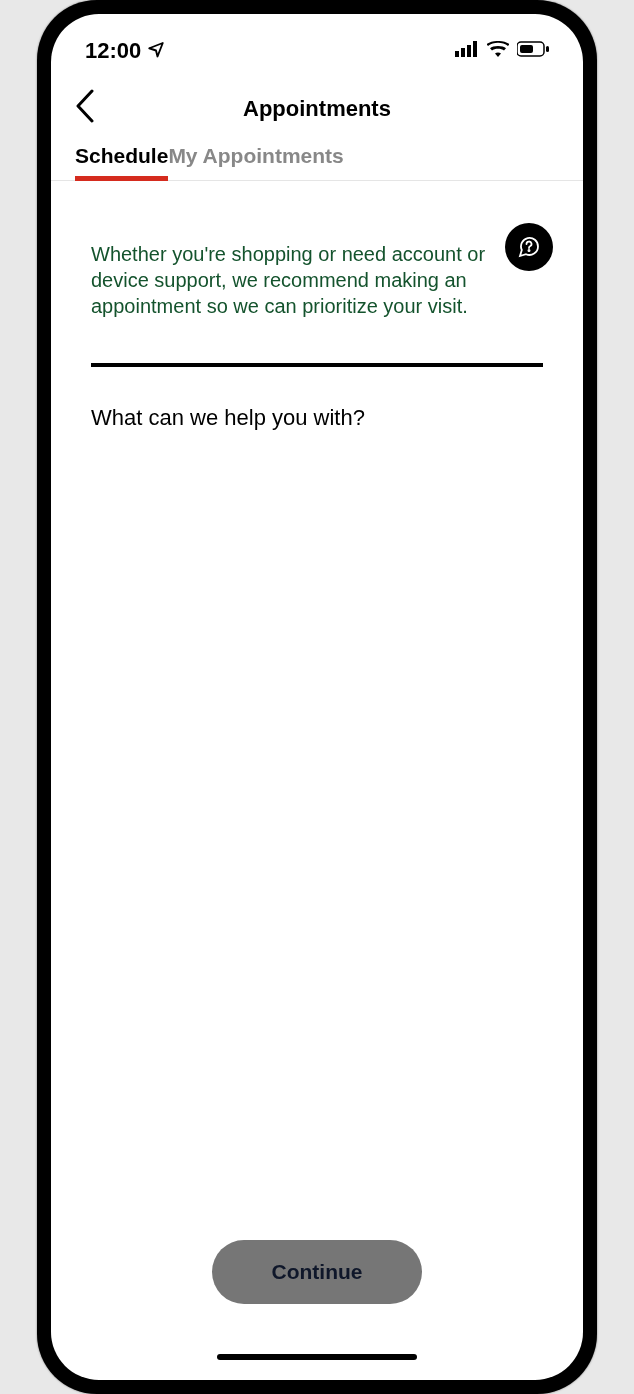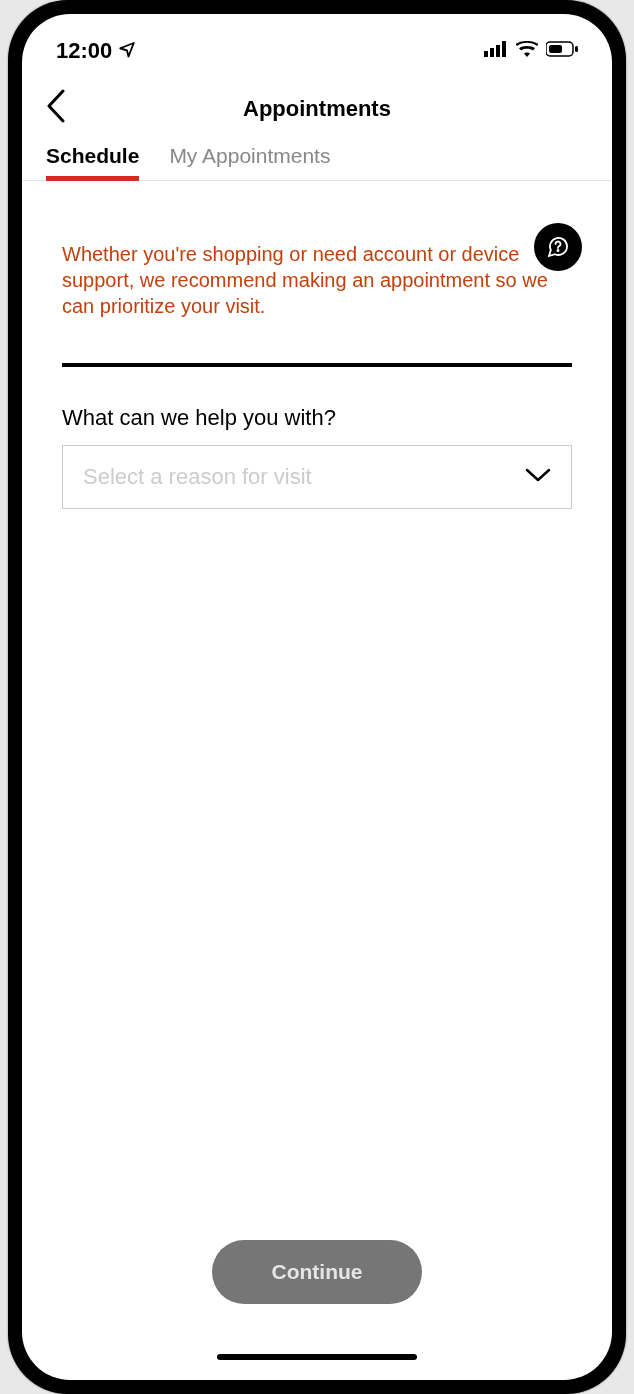--- a/index.html
+++ b/index.html
@@ -4,21 +4,21 @@
 <style>
   * { box-sizing: border-box; margin: 0; padding: 0; }
   body {
     background: #e8e8e8;
     font-family: -apple-system, BlinkMacSystemFont, "Helvetica Neue", Arial, sans-serif;
     display: flex;
     justify-content: center;
     padding: 0;
   }
   .device {
-    width: 618px;
+    width: 560px;
     height: 1394px;
     background: #000;
     border-radius: 60px;
     padding: 14px;
     position: relative;
     box-shadow: 0 0 2px rgba(0,0,0,0.5);
   }
   .screen {
     width: 100%;
     height: 100%;
@@ -61,27 +61,26 @@
     top: 50%;
     transform: translateY(-50%);
   }
   .nav-title {
     font-size: 22px;
     font-weight: 800;
     color: #000;
   }
   .tabs {
     display: flex;
-    gap: 30px;
     padding: 0 24px;
     border-bottom: 1px solid #e5e5e5;
   }
   .tab {
     font-size: 21px;
-    font-weight: 400;
+    font-weight: 700;
     color: #888;
     padding: 2px 0 12px 0;
     position: relative;
   }
   .tab.active {
     color: #000;
     font-weight: 700;
   }
   .tab.active::after {
     content: "";
@@ -114,21 +113,21 @@
     font-weight: 900;
     line-height: 1.15;
     letter-spacing: -0.5px;
     color: #000;
     padding-right: 60px;
   }
   .subheading {
     margin-top: 10px;
     font-size: 20px;
     line-height: 1.3;
-    color: #c2410c;
+    color: #14532d;
   }
   .divider {
     height: 4px;
     background: #000;
     margin: 44px 0 38px 0;
   }
   .field-label {
     font-size: 22px;
     color: #000;
     margin-bottom: 14px;
@@ -149,21 +148,21 @@
     bottom: 0;
     left: 0;
     right: 0;
     display: flex;
     flex-direction: column;
     align-items: center;
     padding-bottom: 20px;
   }
   .continue-btn {
     background: #767676;
-    color: #e5e5e5;
+    color: #0f172a;
     font-size: 21px;
     font-weight: 700;
     padding: 20px 60px;
     border-radius: 40px;
     border: none;
     margin-bottom: 50px;
   }
   .home-indicator {
     width: 200px;
     height: 6px;
@@ -228,28 +227,20 @@
       <div class="help-bubble">
         <svg width="24" height="24" viewBox="0 0 24 24" fill="none" stroke="#fff" stroke-width="1.8">
             <path d="M21 11.5a8.5 8.5 0 0 1-12 7.7L3 21l1.8-6A8.5 8.5 0 1 1 21 11.5z"></path>
             <path d="M9.5 9a2.5 2.5 0 1 1 3.5 2.3c-.8.4-1 .9-1 1.7" stroke-linecap="round"></path>
             <circle cx="12" cy="15.5" r="0.6" fill="#fff"></circle>
           </svg>
       </div>
       <p class="subheading">Whether you're shopping or need account or device support, we recommend making an appointment so we can prioritize your visit.</p>
       <div class="divider"></div>
       <div class="field-label">What can we help you with?</div>
-      <div class="select">
-        <span class="select-placeholder">Select a reason for visit</span>
-        <span>
-          <svg width="26" height="16" viewBox="0 0 26 16" fill="none" stroke="#000" stroke-width="2.5" stroke-linecap="round" stroke-linejoin="round">
-              <path d="M2 3l11 10L24 3"></path>
-            </svg>
-        </span>
-      </div>
     </div>
 
     <div class="bottom-area">
       <button class="continue-btn">Continue</button>
       <div class="home-indicator"></div>
     </div>
 
   </div>
 </div>
 

